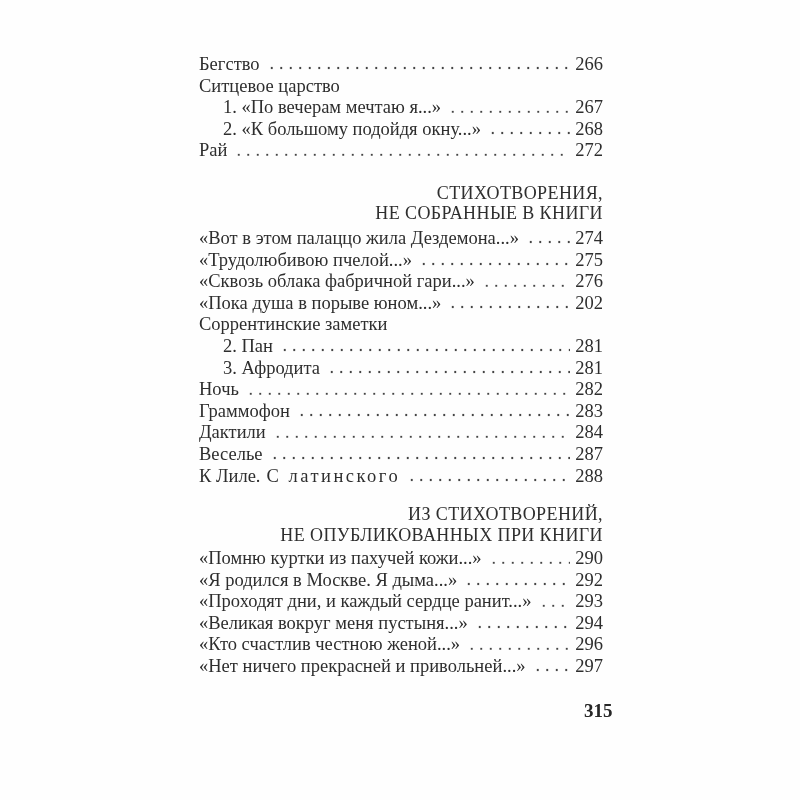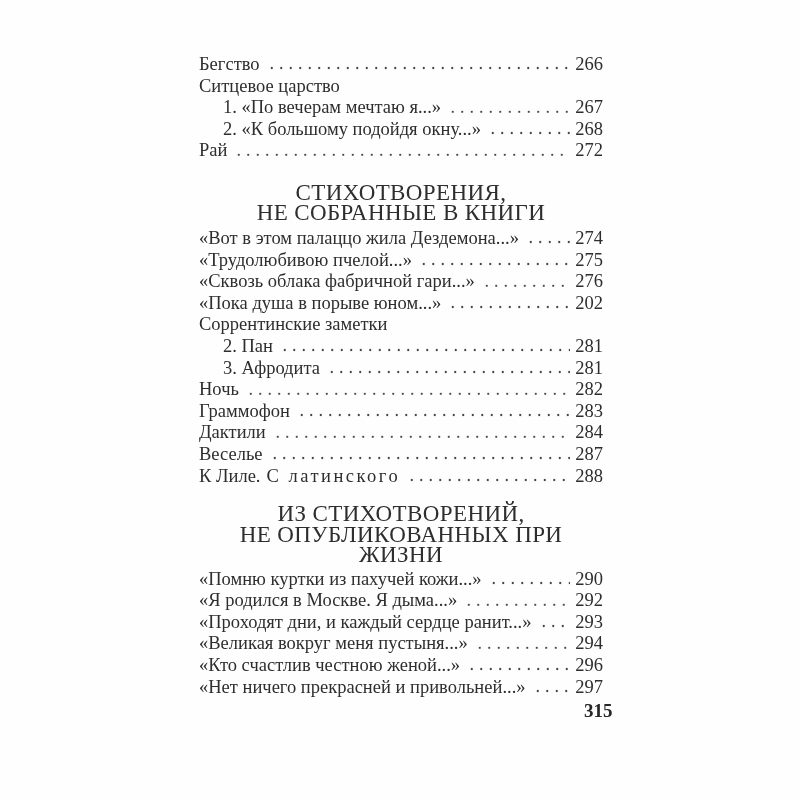--- a/index.html
+++ b/index.html
@@ -47,22 +47,22 @@
     margin: 0 5px 0 7px;
     background-image: radial-gradient(circle, #454545 1.2px, rgba(0,0,0,0) 1.45px);
     background-size: 9.5px 3.6px;
     background-repeat: repeat-x;
     background-position: left bottom;
   }
   .pagenum {
     flex: 0 0 auto;
   }
   .section-heading {
-    text-align: center;
-    font-size: 23px;
+    text-align: right;
+    font-size: 18px;
     line-height: 20.5px;
     letter-spacing: 0.4px;
     margin: 21px 0 4px 0;
   }
   .section-heading.h2 {
     margin-top: 17px;
     margin-bottom: 3px;
   }
   .folio {
     position: absolute;
@@ -159,21 +159,21 @@
         <span class="leader"></span>
         <span class="pagenum">287</span>
       </div>
       <div class="toc-row">
         <span class="toc-title">К Лиле.<span class="spaced">С латинского</span></span>
         <span class="leader"></span>
         <span class="pagenum">288</span>
       </div>
       <div class="section-heading h2">
         <div>ИЗ СТИХОТВОРЕНИЙ,</div>
-        <div>НЕ ОПУБЛИКОВАННЫХ ПРИ ЖИЗНИ</div>
+        <div>НЕ ОПУБЛИКОВАННЫХ ПРИ КНИГИ</div>
       </div>
       <div class="toc-row">
         <span class="toc-title">«Помню куртки из пахучей кожи...»</span>
         <span class="leader"></span>
         <span class="pagenum">290</span>
       </div>
       <div class="toc-row">
         <span class="toc-title">«Я родился в Москве. Я дыма...»</span>
         <span class="leader"></span>
         <span class="pagenum">292</span>

